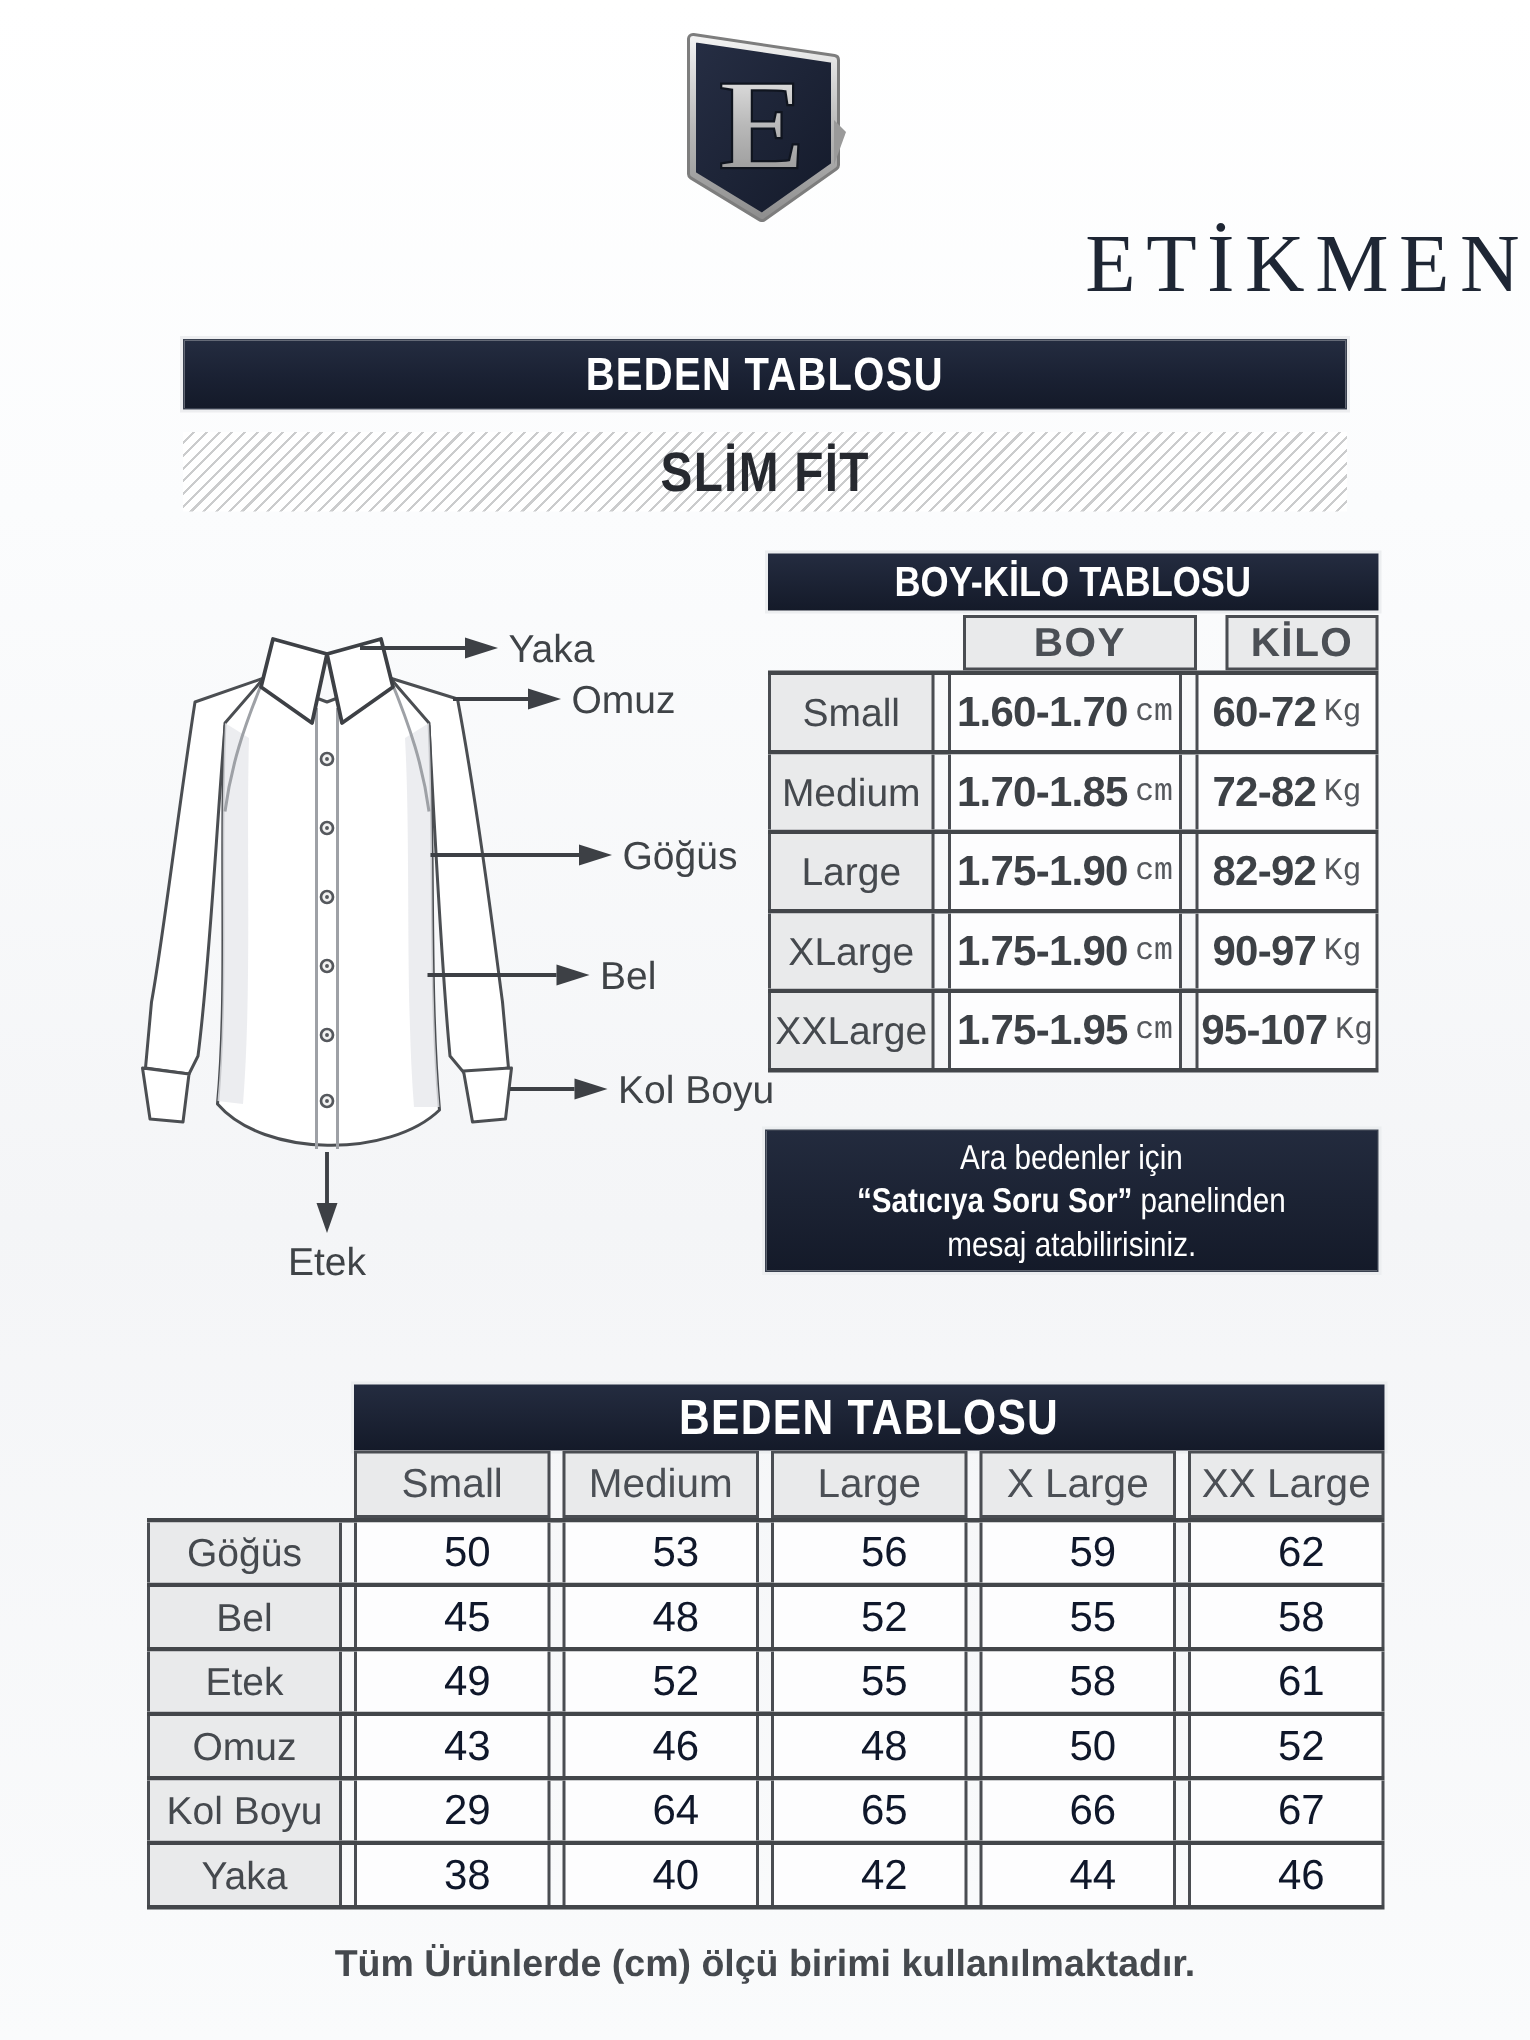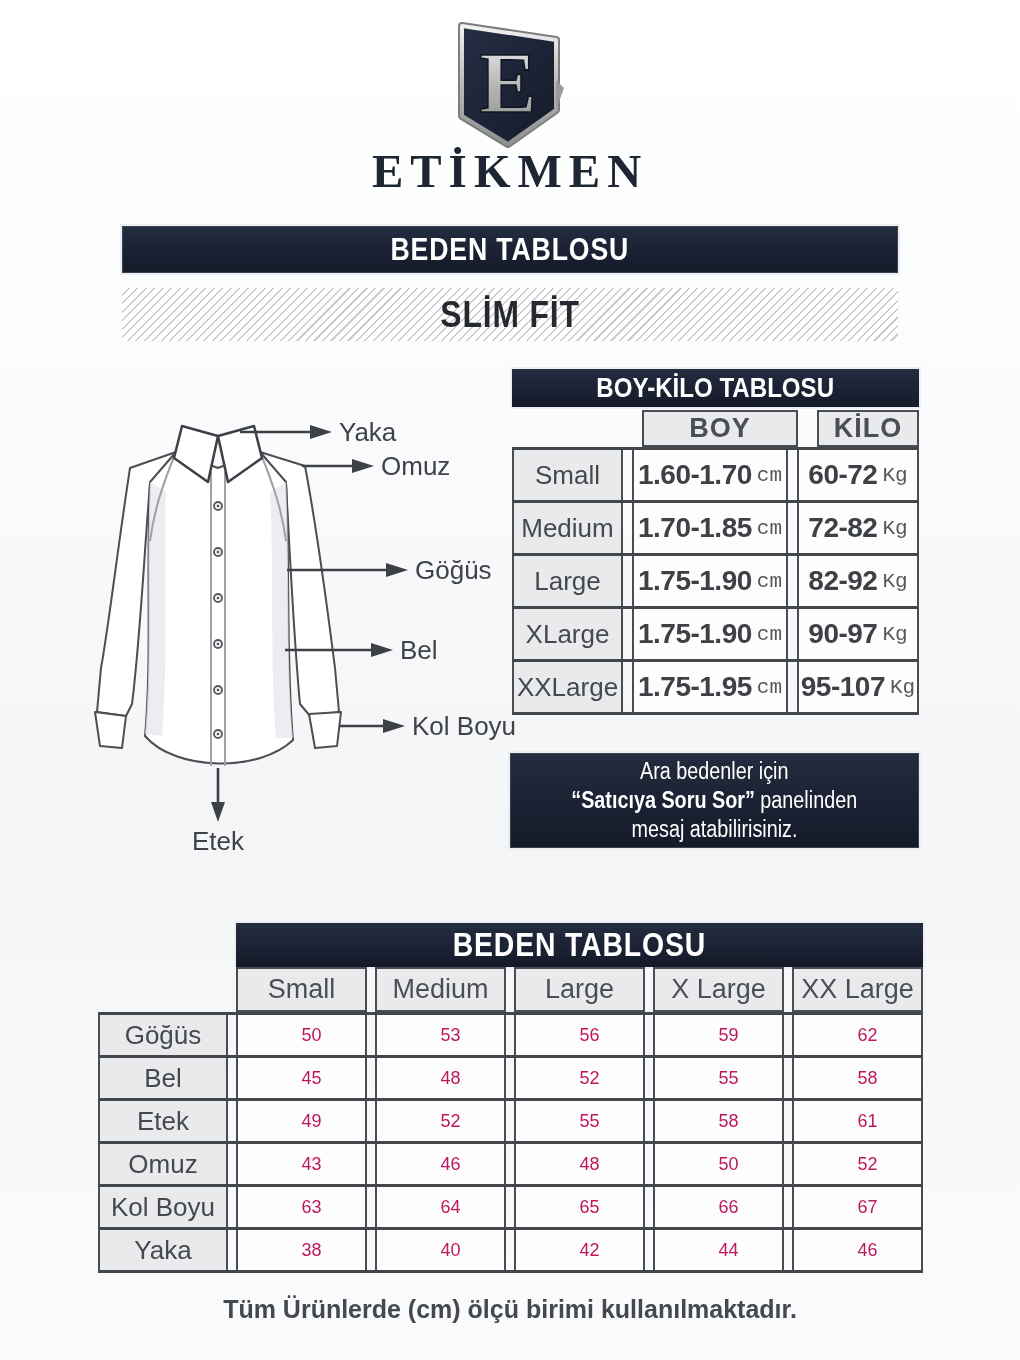--- a/index.html
+++ b/index.html
@@ -7,22 +7,22 @@
     position:relative; width:1020px; height:1360px; overflow:hidden;
     background:linear-gradient(180deg,#ffffff 0%,#fbfcfd 25%,#f4f5f7 60%,#fafbfc 100%);
     font-family:"Liberation Sans", sans-serif;
     -webkit-font-smoothing:antialiased;
   }
   .cond { display:inline-block; transform:scaleX(.86); transform-origin:center; white-space:nowrap; }
 
   
   .logo-wrap { position:absolute; left:0; top:18px; width:100%; text-align:center; }
   .brand-name {
-    position:absolute; left:0; top:144px; width:100%; text-align:center;
-    font-family:"Liberation Serif", serif; font-weight:bold; font-size:47px;
+    position:absolute; left:0; top:144px; width:100%; text-align:right;
+    font-family:"Liberation Serif", serif; font-weight:normal; font-size:55px;
     letter-spacing:7px; color:#1e2634;
   }
 
   
   .banner-navy {
     position:absolute; left:122px; width:776px; height:47px; top:226px;
     background:linear-gradient(180deg,#242c40 0%,#1a2133 55%,#141a29 100%);
     border:1px solid #3a4150; box-sizing:border-box; box-shadow:0 0 0 2px #edeef0;
     display:flex; align-items:center; justify-content:center;
     color:#ffffff; font-size:31px; font-weight:bold; letter-spacing:1px;
@@ -90,21 +90,21 @@
   }
   .bt-body { position:absolute; left:98px; top:1012px; width:825px; border-top:3px solid #43464a; }
   .bt-row { display:flex; gap:8px; height:40px; border-bottom:3px solid #43464a; }
   .bt-row > div { box-sizing:border-box; display:flex; align-items:center; justify-content:center; }
   .bt-label {
     width:130px; background:#e9eaeb; border-left:2px solid #4a4d52; border-right:2px solid #4a4d52;
     font-size:26px; color:#45494e;
   }
   .bt-cell {
     flex:1; background:#fdfdfe; border-left:2px solid #4a4d52; border-right:2px solid #4a4d52;
-    font-size:18px; color:#be185d;padding-left:20px;
+    font-size:28px; color:#0f172a;padding-left:20px;
   }
 
   
   .footer {
     position:absolute; left:0; top:1295px; width:100%; text-align:center;
     font-size:25px; font-weight:bold; color:#45494e;
   }
 </style>
 </head>
 <body>
@@ -321,21 +321,21 @@
       <div class="bt-row">
         <div class="bt-label">Omuz</div>
         <div class="bt-cell">43</div>
         <div class="bt-cell">46</div>
         <div class="bt-cell">48</div>
         <div class="bt-cell">50</div>
         <div class="bt-cell">52</div>
       </div>
       <div class="bt-row">
         <div class="bt-label">Kol Boyu</div>
-        <div class="bt-cell">63</div>
+        <div class="bt-cell">29</div>
         <div class="bt-cell">64</div>
         <div class="bt-cell">65</div>
         <div class="bt-cell">66</div>
         <div class="bt-cell">67</div>
       </div>
       <div class="bt-row">
         <div class="bt-label">Yaka</div>
         <div class="bt-cell">38</div>
         <div class="bt-cell">40</div>
         <div class="bt-cell">42</div>

